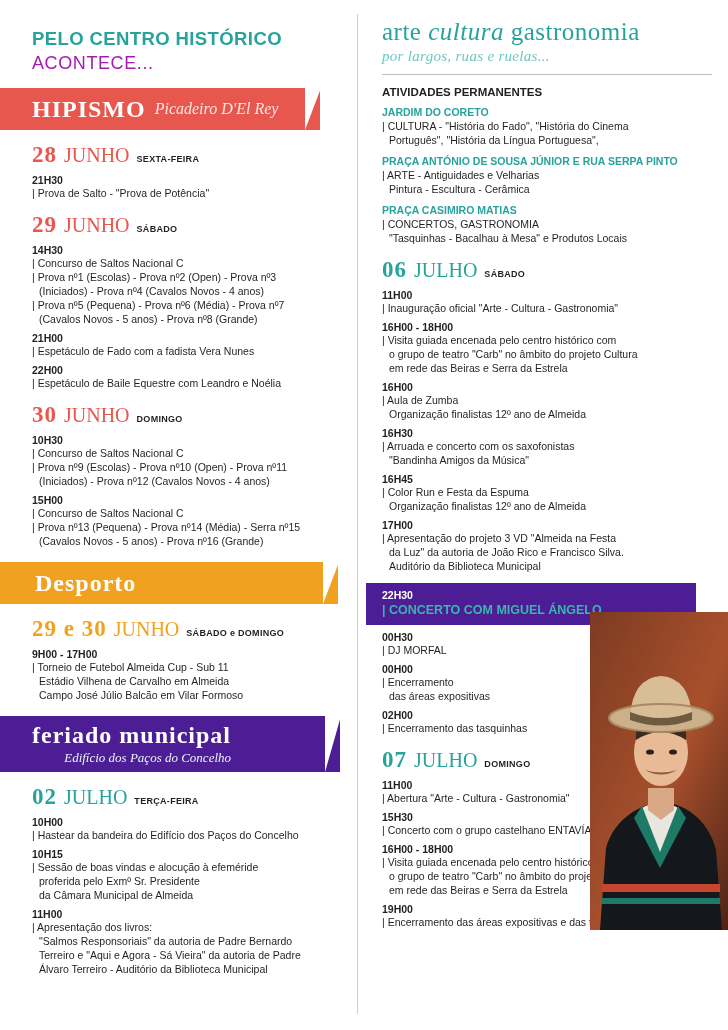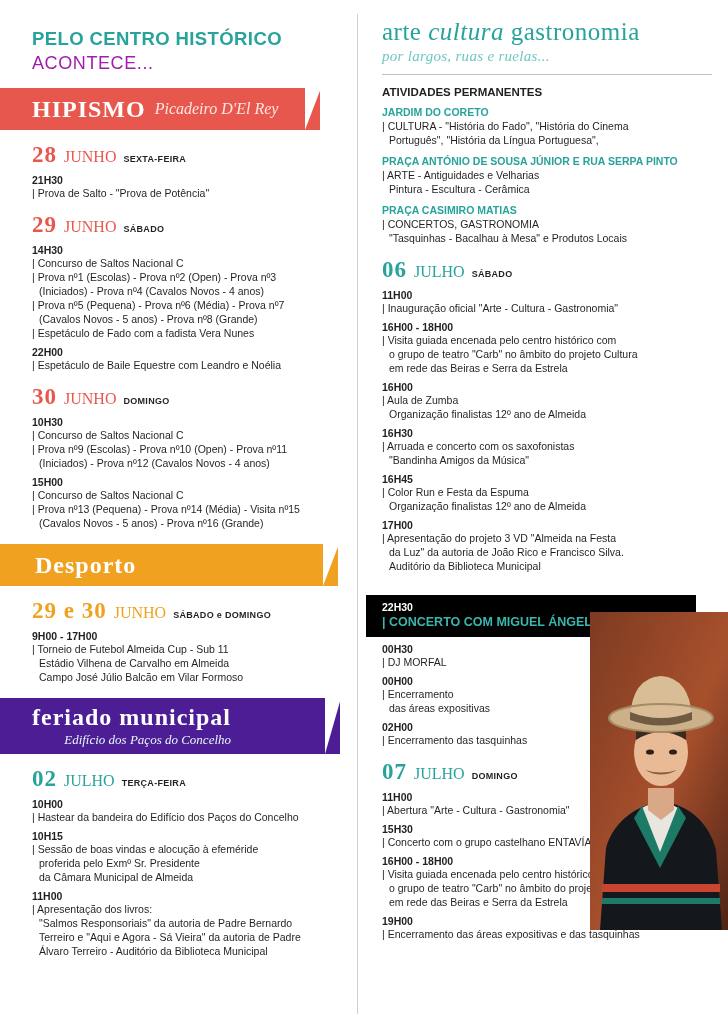--- a/index.html
+++ b/index.html
@@ -55,21 +55,21 @@
   }
   .ban-stack{display:flex;flex-direction:column;line-height:1.05;}
   .ban-stack .s2{font-size:13px;font-style:italic;color:#e6f7f5;font-family:"Liberation Serif", serif;margin-top:3px;text-align:right;}
 
   
   .date-row{display:flex;align-items:baseline;margin:12px 0 2px 32px;}
   .date-num{
     font-family:"Liberation Serif", serif;
     font-size:23px;font-weight:bold;color:#e8574e;letter-spacing:1px;
   }
-  .date-mon{font-family:"Liberation Serif", serif;font-size:16px;color:#e8574e;margin-left:7px;}
+  .date-mon{font-family:"Liberation Serif", serif;font-size:20px;color:#e8574e;margin-left:7px;}
   .date-dow{font-size:9px;font-weight:bold;color:#231f20;margin-left:7px;letter-spacing:.3px;}
   .date-num.or{color:#f0a11f;} .date-mon.or{color:#f0a11f;}
   .date-num.tl{color:#27a39c;} .date-mon.tl{color:#27a39c;}
 
   .block{margin-left:32px;margin-right:14px;}
   .time{font-size:10.5px;font-weight:bold;margin-top:6px;}
   .item{font-size:10.5px;line-height:14px;}
   .indent{padding-left:7px;}
 
   
@@ -79,22 +79,22 @@
   .rh2{font-family:"Liberation Serif", serif;font-style:italic;font-size:15px;color:#6fc7c2;margin-top:2px;letter-spacing:.3px;}
   .rule{height:1px;background:#bfbfbf;margin:9px 16px 0 16px;}
 
   .sec-title{font-size:11.5px;font-weight:bold;margin:11px 0 7px 16px;}
   .sub-title{font-size:10.5px;font-weight:bold;color:#27a39c;margin:8px 0 1px 16px;}
   .rblock{margin-left:16px;margin-right:12px;}
 
   
   .concert{
     position:relative;
-    background:#000000;color:#fff;
-    margin:22px 0 0 0;
+    background:#4c1d95;color:#fff;
+    margin:10px 0 0 0;
     padding:6px 0 8px 16px;
     width:330px;box-sizing:border-box;
   }
   .concert .t{font-size:10.5px;font-weight:bold;}
   .concert .n{font-size:12.5px;font-weight:bold;color:#3ab6ae;margin-top:2px;}
 
   .photo{
     position:absolute;right:0;top:612px;width:138px;height:318px;
     overflow:hidden;
   }
@@ -134,38 +134,39 @@
       <span class="date-mon">JUNHO</span>
       <span class="date-dow">SÁBADO</span>
     </div>
     <div class="block">
       <div class="time">14H30</div>
       <div class="item">| Concurso de Saltos Nacional C</div>
       <div class="item">| Prova nº1 (Escolas) - Prova nº2 (Open) - Prova nº3</div>
       <div class="item indent">(Iniciados) - Prova nº4 (Cavalos Novos - 4 anos)</div>
       <div class="item">| Prova nº5 (Pequena) - Prova nº6 (Média) - Prova nº7</div>
       <div class="item indent">(Cavalos Novos - 5 anos) - Prova nº8 (Grande)</div>
+      <div class="time">21H00</div>
       <div class="item">| Espetáculo de Fado com a fadista Vera Nunes</div>
       <div class="time">22H00</div>
       <div class="item">| Espetáculo de Baile Equestre com Leandro e Noélia</div>
     </div>
 
     <div class="date-row">
       <span class="date-num">30</span>
       <span class="date-mon">JUNHO</span>
       <span class="date-dow">DOMINGO</span>
     </div>
     <div class="block">
       <div class="time">10H30</div>
       <div class="item">| Concurso de Saltos Nacional C</div>
       <div class="item">| Prova nº9 (Escolas) - Prova nº10 (Open) - Prova nº11</div>
       <div class="item indent">(Iniciados) - Prova nº12 (Cavalos Novos - 4 anos)</div>
       <div class="time">15H00</div>
       <div class="item">| Concurso de Saltos Nacional C</div>
-      <div class="item">| Prova nº13 (Pequena) - Prova nº14 (Média) - Visita nº15</div>
+      <div class="item">| Prova nº13 (Pequena) - Prova nº14 (Média) - Serra nº15</div>
       <div class="item indent">(Cavalos Novos - 5 anos) - Prova nº16 (Grande)</div>
     </div>
 
     <div class="banner orange">
       <span class="ban-main">Desporto</span>
     </div>
 
     <div class="date-row">
       <span class="date-num or">29 e 30</span>
       <span class="date-mon or">JUNHO</span>

